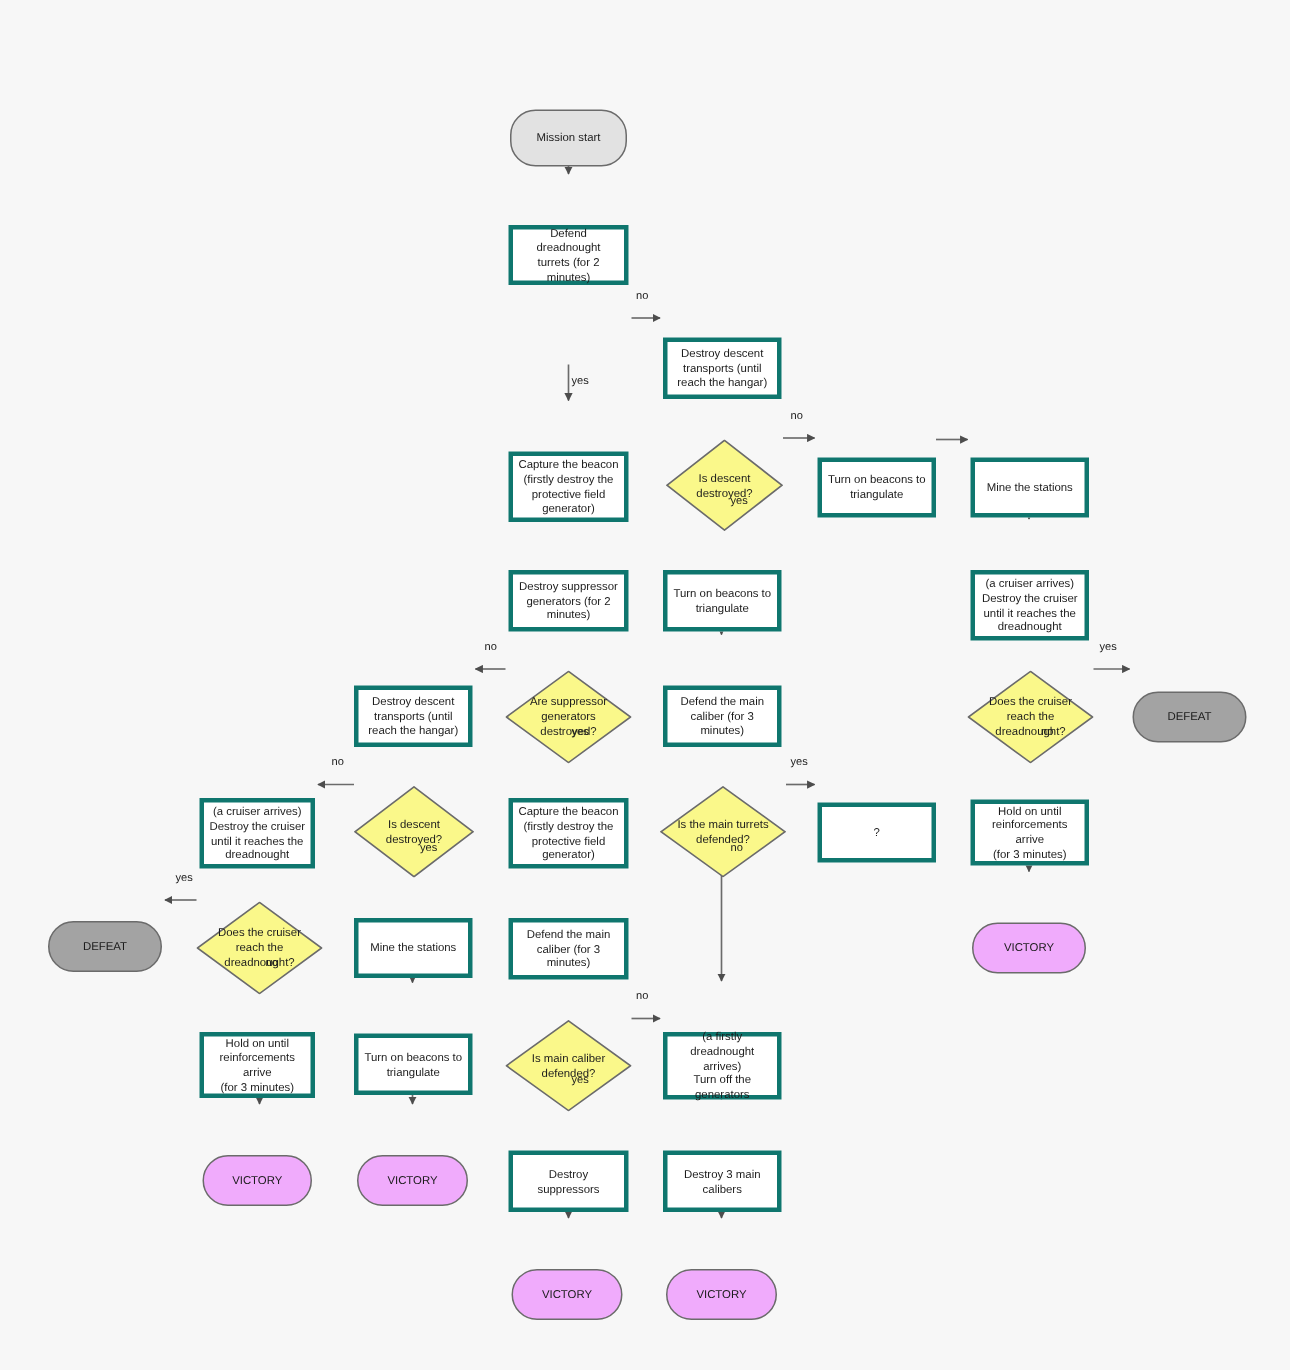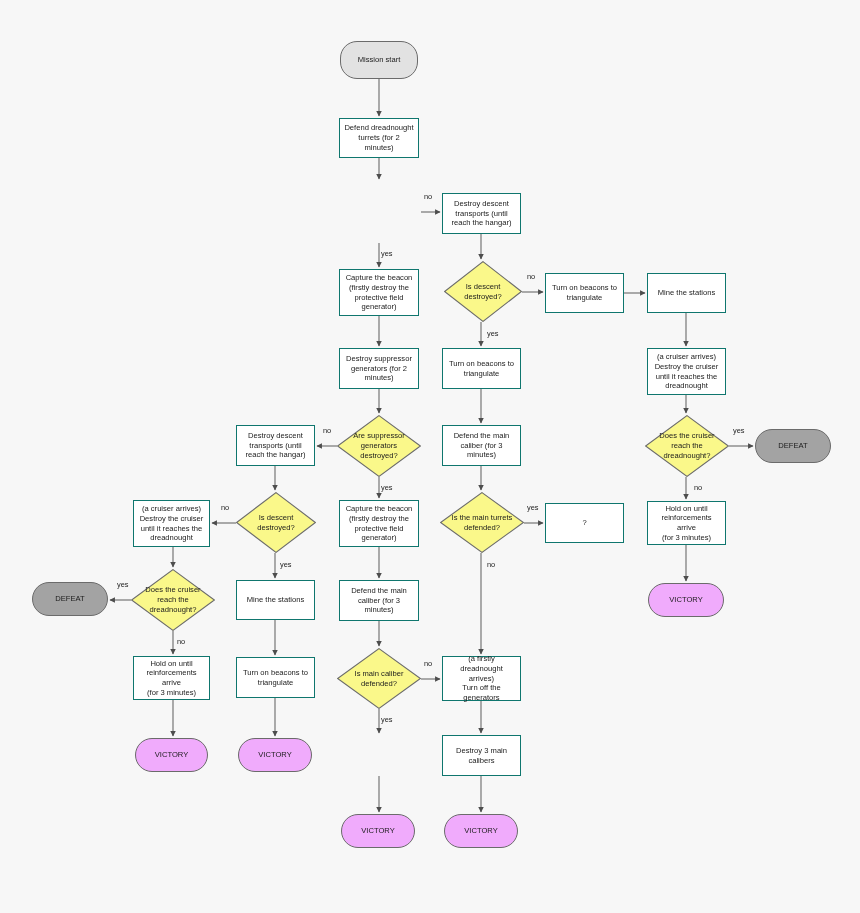--- a/index.html
+++ b/index.html
@@ -30,24 +30,25 @@
     box-sizing: border-box;
     display: flex;
     align-items: center;
     justify-content: center;
     text-align: center;
     font-size: 7.6px;
     line-height: 1.28;
     color: #1b1b1b;
     padding: 2px 3px;
     white-space: pre-line;
+    margin-top: 32px;
   }
   .node.process {
     background: #ffffff;
-    border: 1px solid #0f766e;
+    border: 3px solid #0f766e;
   }
   .node.terminal {
     border: 1px solid #6b6b6b;
     border-radius: 17px;
   }
   .node.terminal.start {
     background: #e2e2e2;
   }
   .node.terminal.victory {
     background: #f0abfc;
@@ -341,20 +342,23 @@
   </div>
 
   <div class="node terminal victory" style="left:135px;top:738px;width:73px;height:34px;">
     <span>VICTORY</span>
   </div>
 
   <div class="node terminal victory" style="left:238px;top:738px;width:74px;height:34px;">
     <span>VICTORY</span>
   </div>
 
+  <div class="node process" style="left:339px;top:735px;width:80px;height:41px;">
+    <span>Destroy suppressors</span>
+  </div>
 
   <div class="node process" style="left:442px;top:735px;width:79px;height:41px;">
     <span>Destroy 3 main
 calibers</span>
   </div>
 
   <div class="node terminal victory" style="left:341px;top:814px;width:74px;height:34px;">
     <span>VICTORY</span>
   </div>
 

